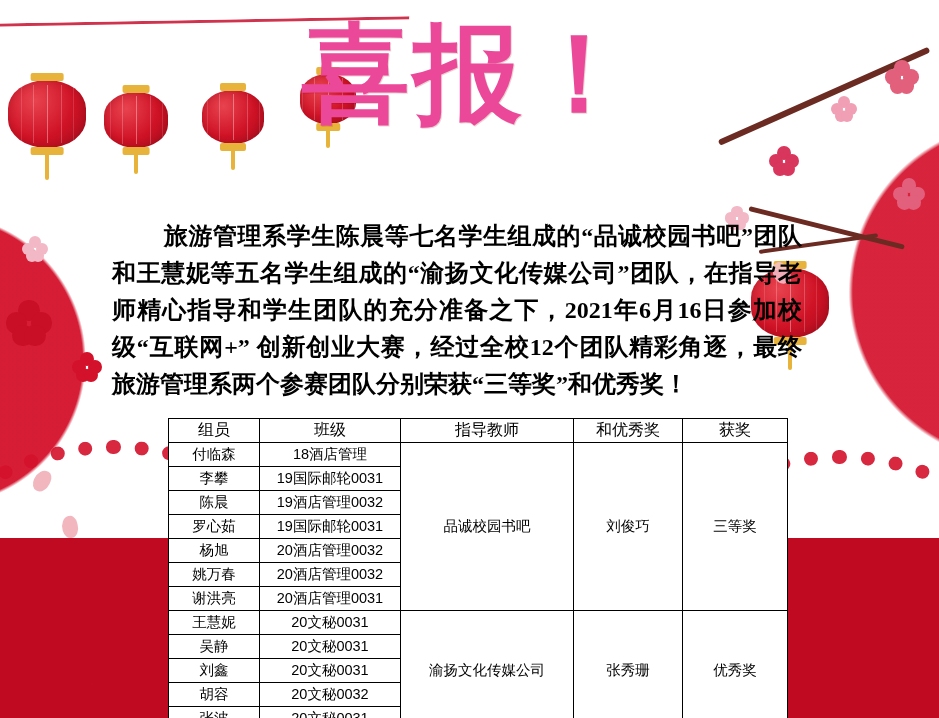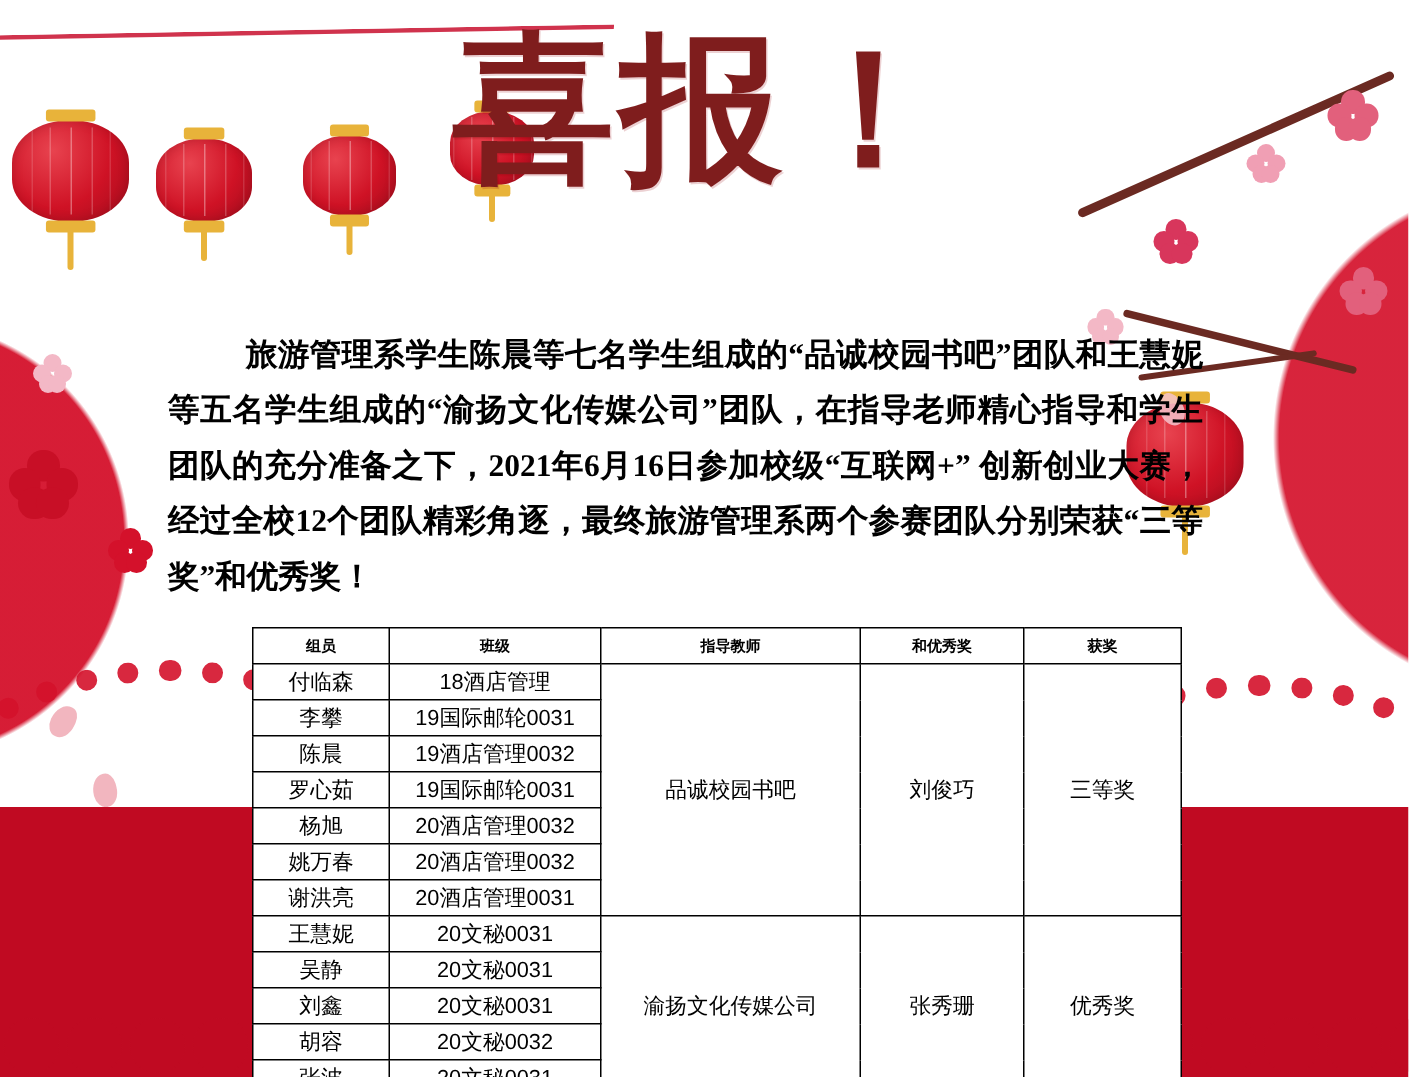--- a/index.html
+++ b/index.html
@@ -134,34 +134,34 @@
   
   .title {
     position: absolute;
     left: 0; right: 0;
     top: 18px;
     text-align: center;
     font-family: "Liberation Serif", serif;
     font-size: 108px;
     line-height: 1.05;
     font-weight: 700;
-    color: #7f1d1d;
+    color: #ec4899;
     letter-spacing: 4px;
     text-shadow: 1px 1px 0 rgba(150,0,10,.18);
     z-index: 5;
   }
 
   
   .body-text {
     position: absolute;
     left: 112px;
     top: 218px;
     width: 690px;
     z-index: 5;
-    font-size: 21px;
+    font-size: 24px;
     line-height: 37px;
     font-weight: 700;
     color: #000000;
     text-align: justify;
     text-indent: 52px;
     font-family: "Liberation Serif", serif;
   }
 
   
   .table-wrap {
@@ -179,22 +179,22 @@
     border: 1px solid #000000;
     text-align: center;
     vertical-align: middle;
     color: #000000;
     padding: 0 6px;
     height: 23px;
     font-size: 14.5px;
     white-space: nowrap;
   }
   table.award th {
-    font-weight: 700;
-    font-size: 10px;
+    font-weight: 400;
+    font-size: 16px;
   }
   .col-name  { width: 78px; }
   .col-class { width: 128px; }
   .col-proj  { width: 160px; }
   .col-teach { width: 96px; }
   .col-award { width: 92px; }
   .merged { font-size: 15px; }
 </style>
 </head>
 <body>

